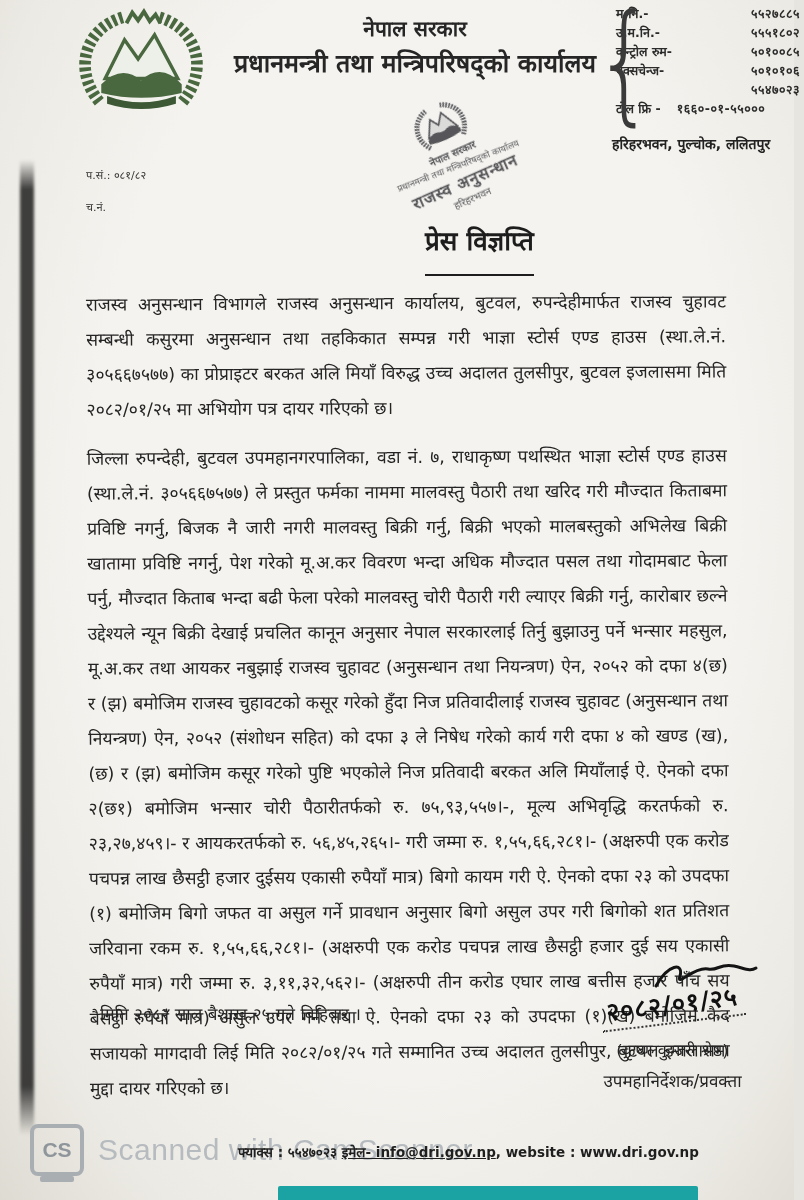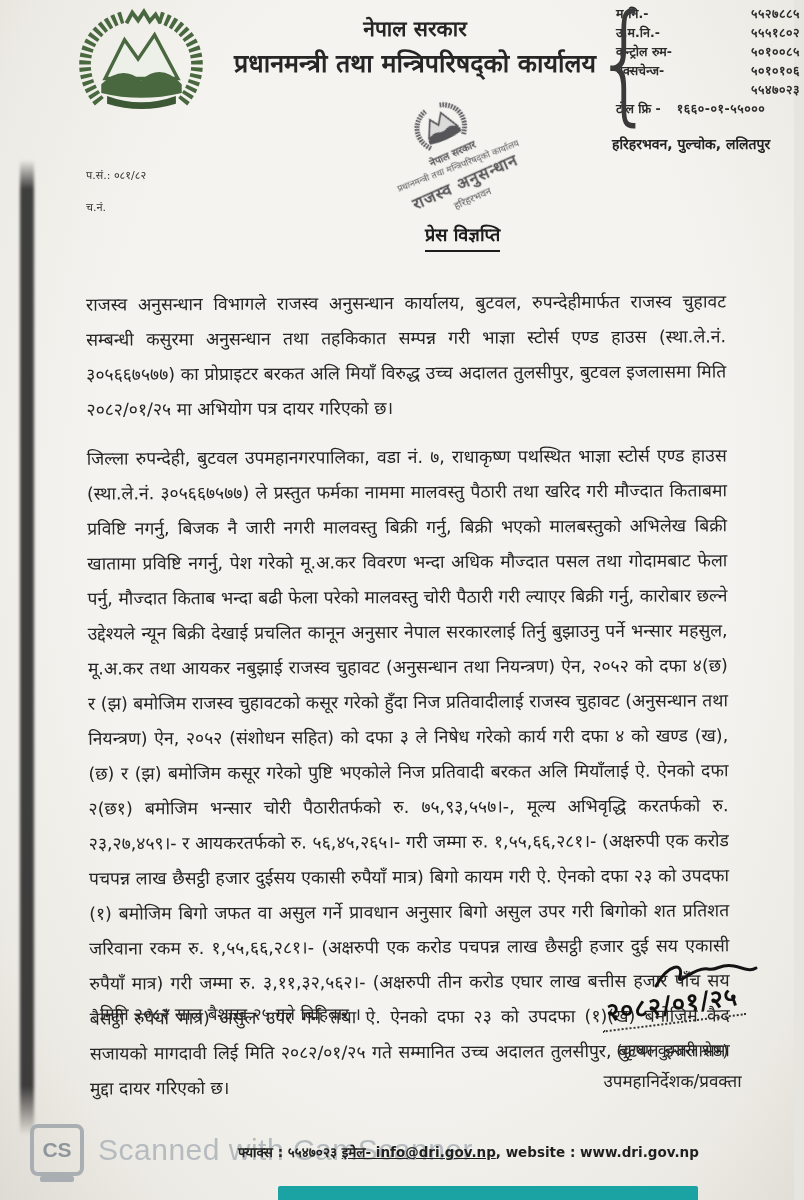--- a/index.html
+++ b/index.html
@@ -43,22 +43,22 @@
     transform:rotate(-24deg);transform-origin:50% 50%;
     text-align:center;color:rgba(50,50,55,.82);filter:blur(.4px);
   }
   .stamp-emblem{width:54px;height:46px;opacity:.85;margin-bottom:-4px;}
   .stamp-l1{font-size:10px;font-weight:bold;}
   .stamp-l2{font-size:9px;transform:rotate(3deg);}
   .stamp-l3{font-size:16px;font-weight:bold;letter-spacing:1px;}
   .stamp-l4{font-size:10px;}
   
   .doc-title{
-    position:absolute;left:425px;top:222px;font-size:18px;font-weight:bold;color:#1d1d1d;
-    border-bottom:2.5px solid #1d1d1d;padding-bottom:4px;
+    position:absolute;left:425px;top:222px;font-size:26px;font-weight:bold;color:#1d1d1d;
+    border-bottom:2.5px solid #1d1d1d;padding-bottom:16px;
   }
   
   .body-text{
     position:absolute;left:88px;top:286px;width:640px;
     font-size:17.5px;line-height:35px;text-align:justify;color:#242424;
     transform:rotate(-.3deg);
   }
   .body-text p{margin:0;}
   .body-text p + p{margin-top:14px;}
   

